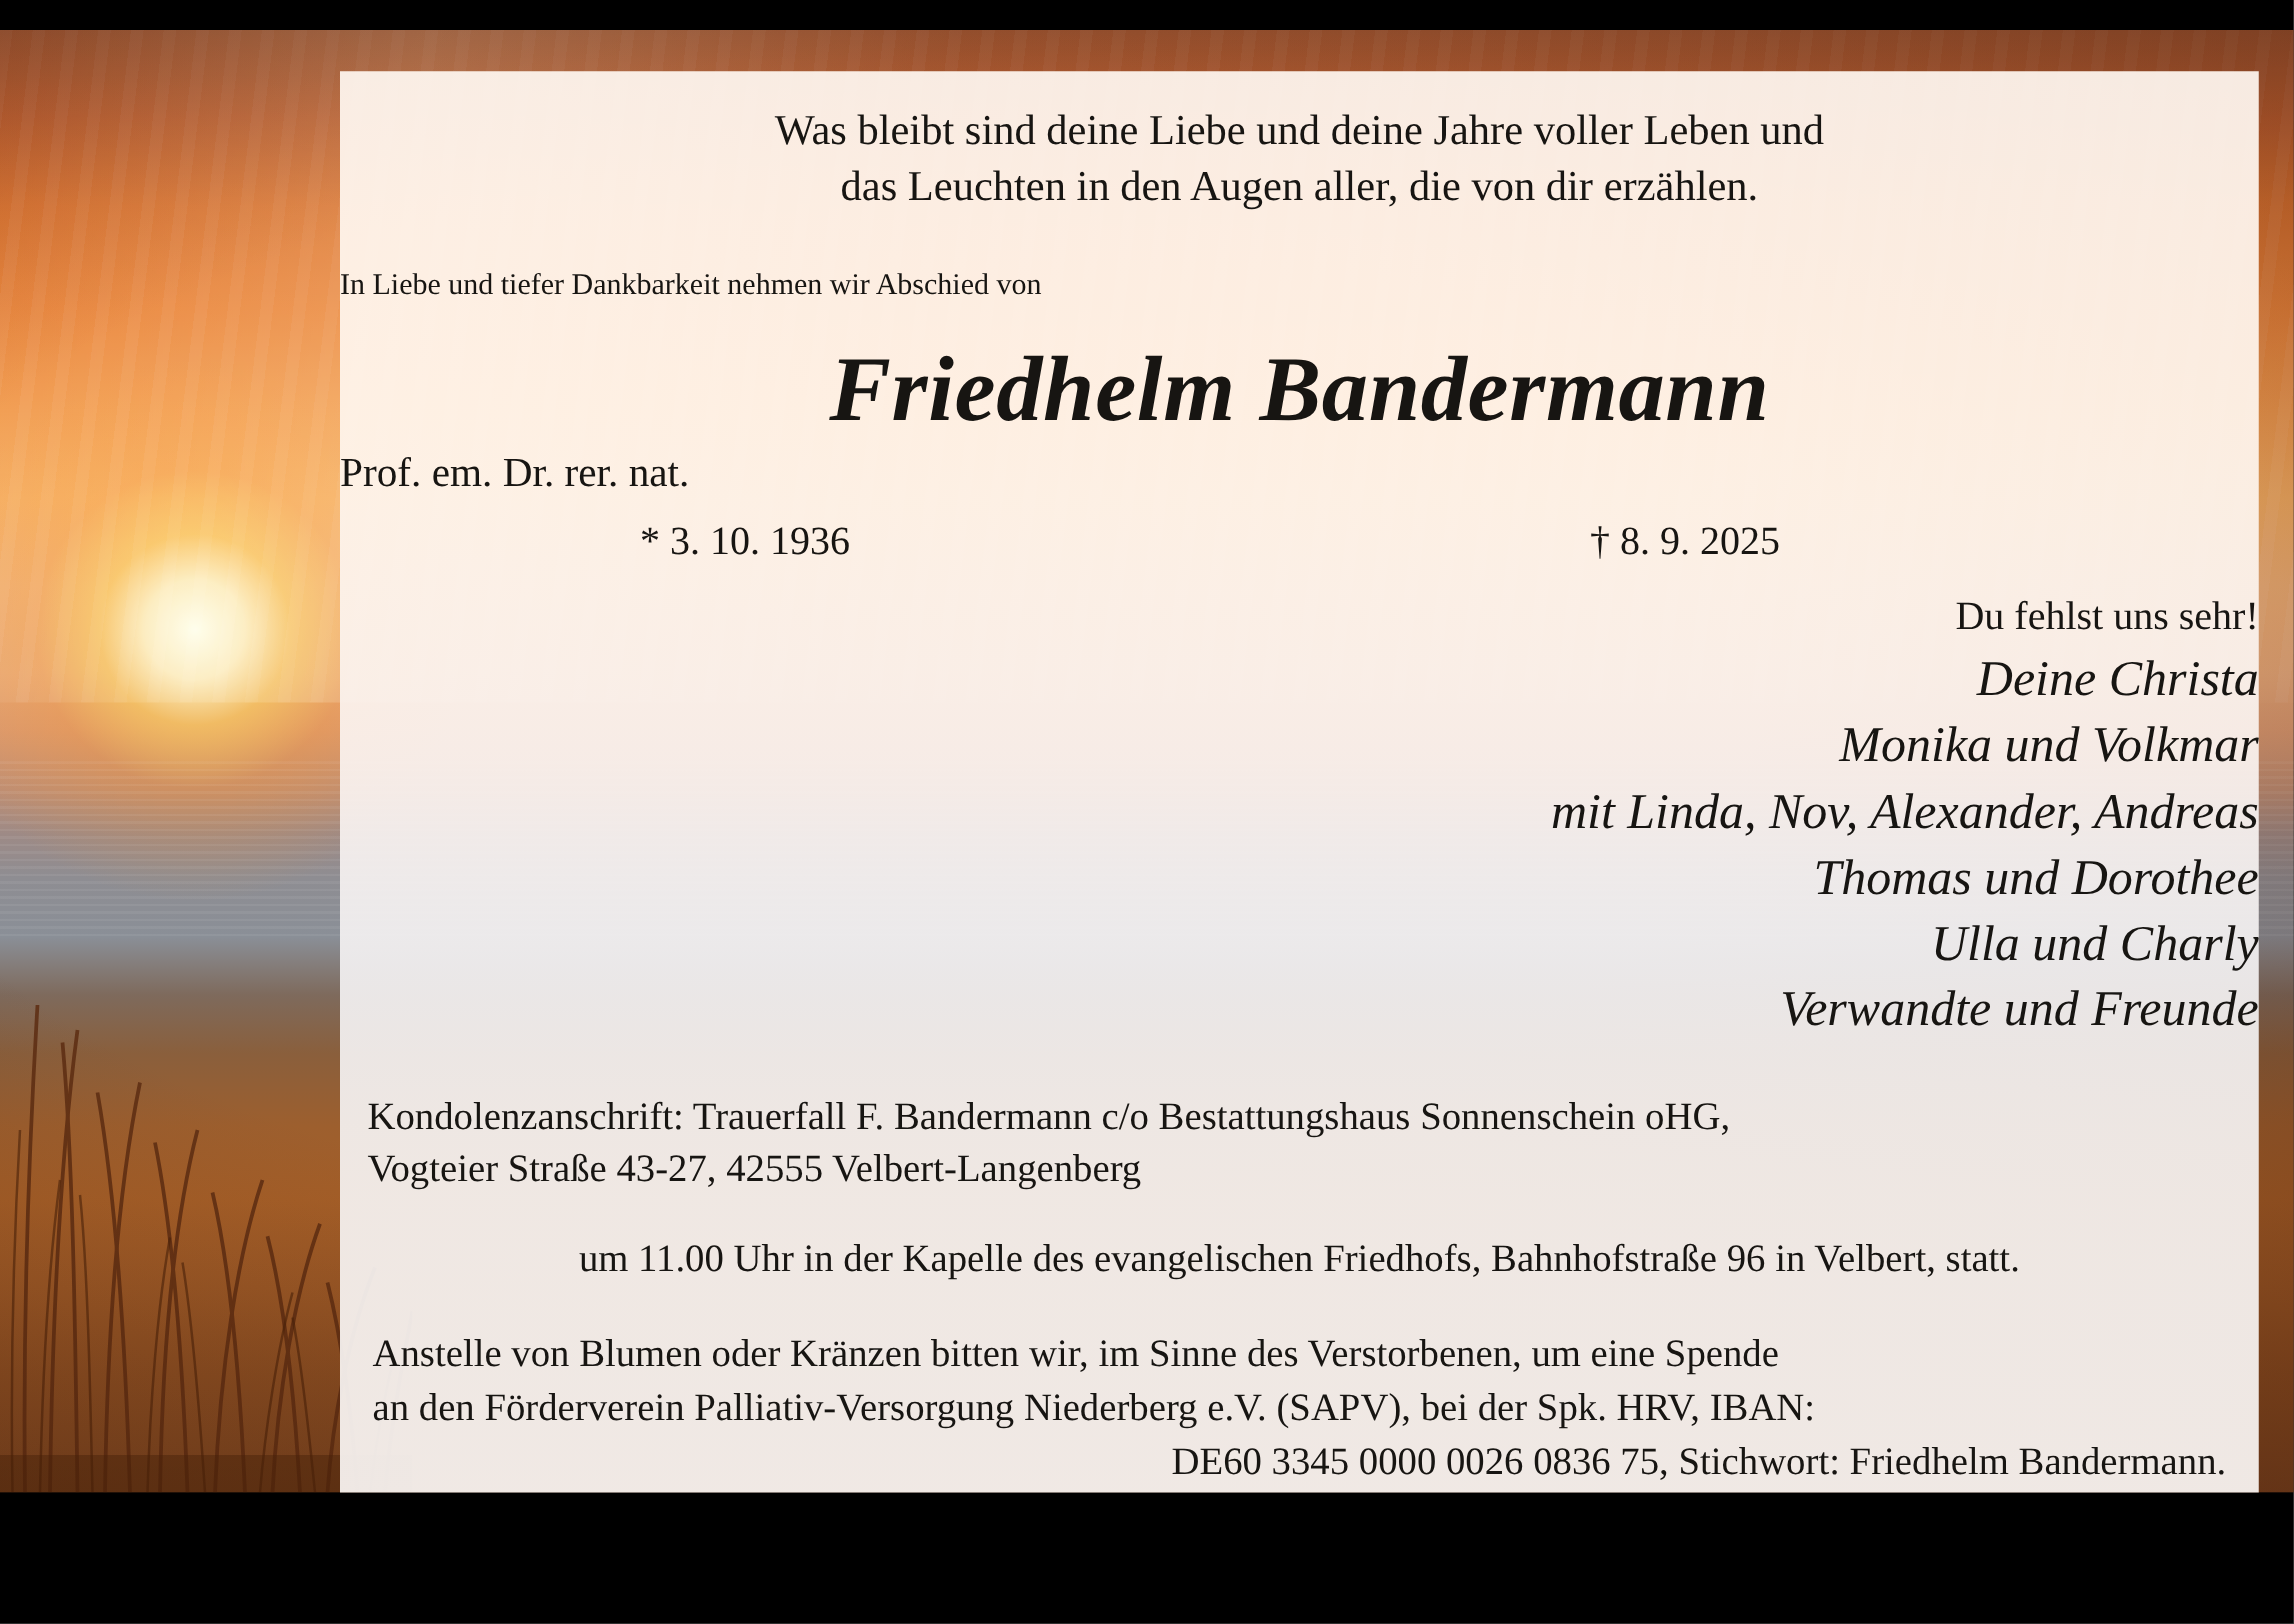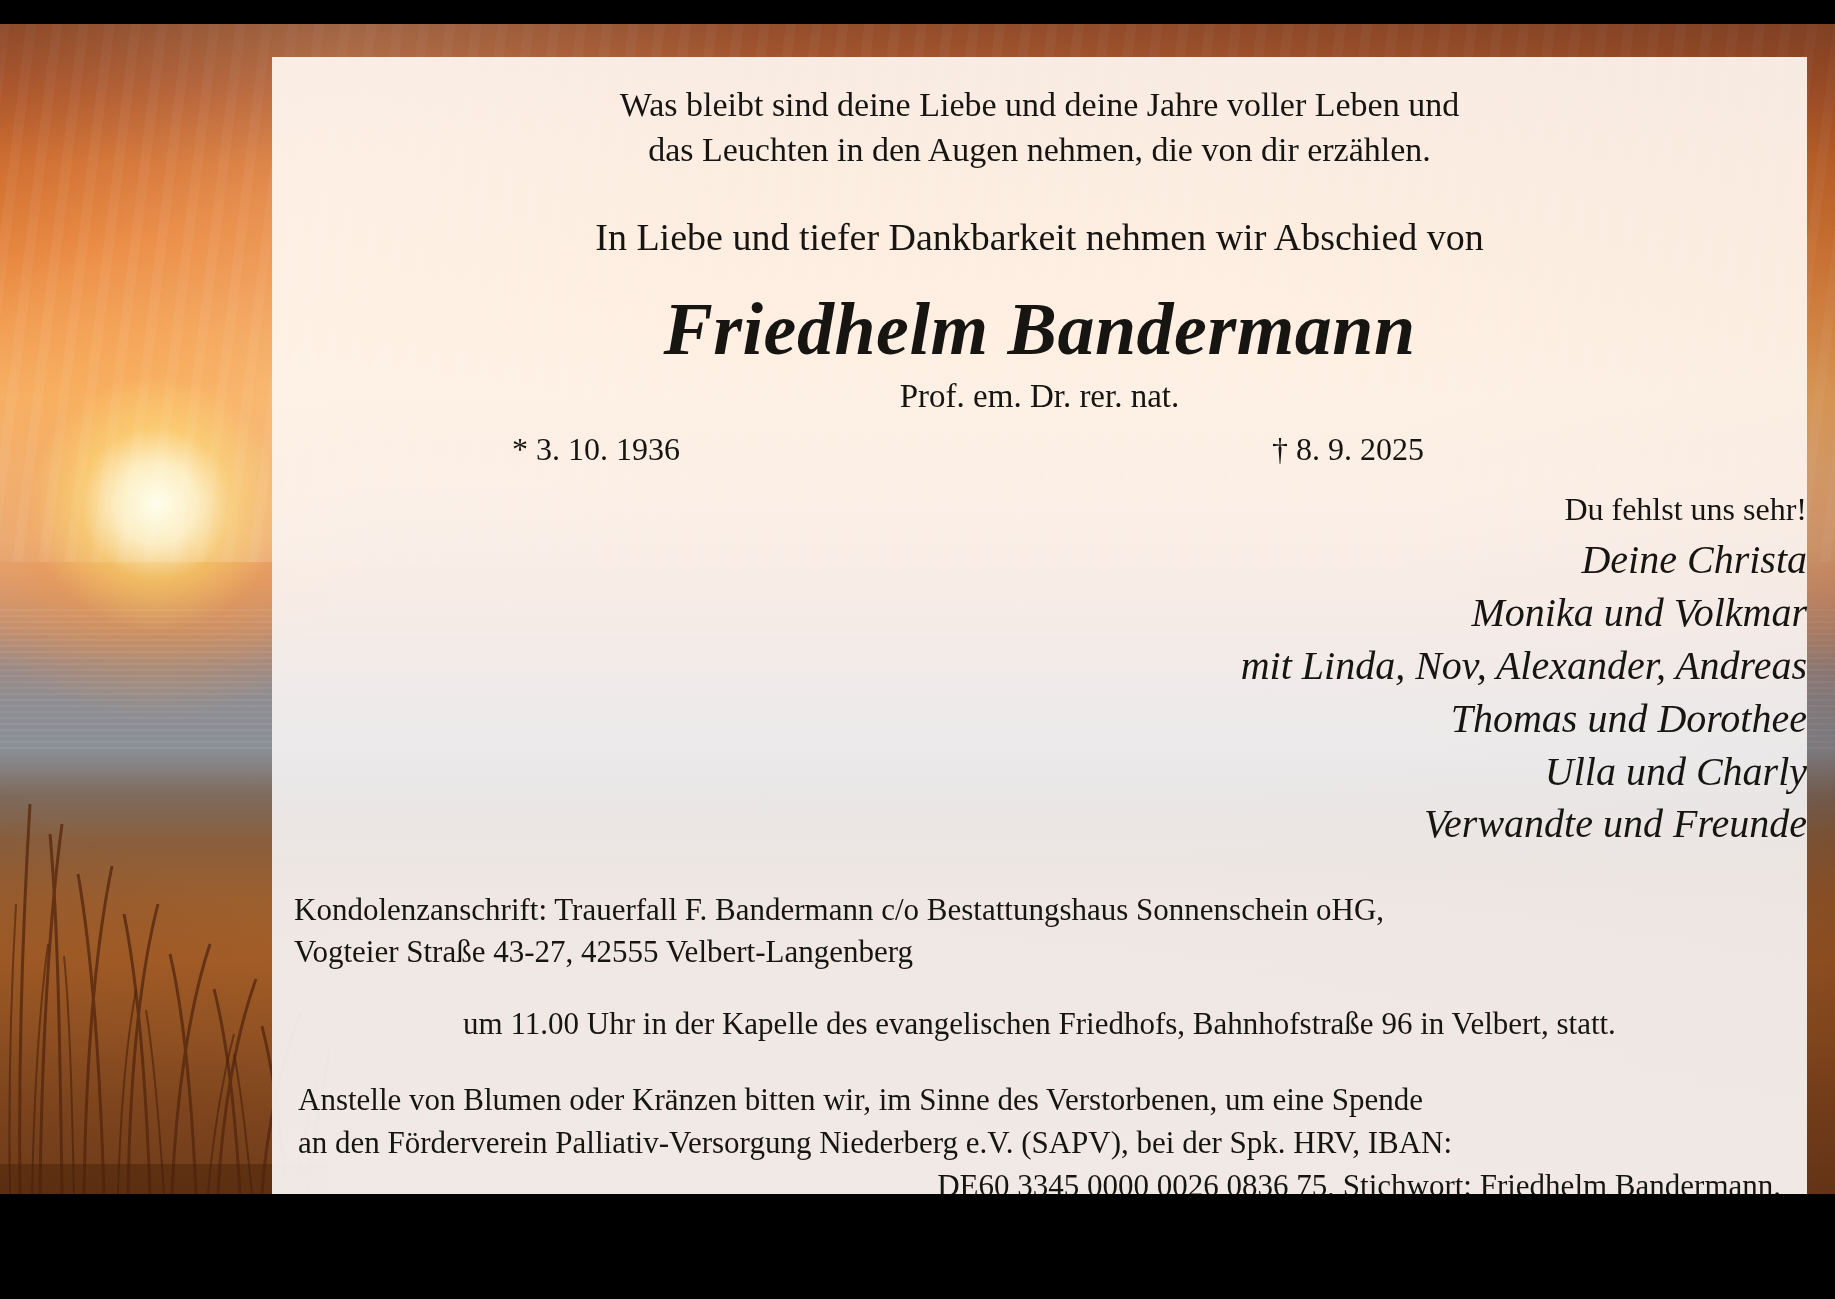--- a/index.html
+++ b/index.html
@@ -116,37 +116,36 @@
   .motto {
     text-align: center;
     font-size: 34px;
     line-height: 1.32;
     margin-top: 26px;
     padding: 0 60px;
   }
   .motto div { white-space: nowrap; }
 
   .intro {
-    text-align: center;
-    font-size: 38px;
+    text-align: left;
+    font-size: 24px;
     margin-top: 42px;
   }
 
   .name {
     text-align: center;
     font-style: italic;
     font-weight: bold;
     font-size: 74px;
     letter-spacing: 0.5px;
     margin-top: 32px;
     line-height: 1.05;
   }
 
   .title-line {
-    text-align: center;
     font-size: 33px;
     margin-top: 10px;
   }
 
   .dates {
     position: relative;
     margin-top: 16px;
     height: 42px;
     font-size: 32px;
   }
@@ -243,21 +242,21 @@
       <rect x="0" y="690" width="330" height="30" fill="#4a2409" opacity="0.45"></rect>
     </svg>
   </div>
 
   <div class="photo-vignette"></div>
 
   <div class="text-panel">
 
     <div class="motto">
       <div>Was bleibt sind deine Liebe und deine Jahre voller Leben und</div>
-      <div>das Leuchten in den Augen nehmen, die von dir erzählen.</div>
+      <div>das Leuchten in den Augen aller, die von dir erzählen.</div>
     </div>
 
     <div class="intro">In Liebe und tiefer Dankbarkeit nehmen wir Abschied von</div>
 
     <div class="name">Friedhelm Bandermann</div>
 
     <div class="title-line">Prof. em. Dr. rer. nat.</div>
 
     <div class="dates">
       <span class="date-birth">* 3. 10. 1936</span>

